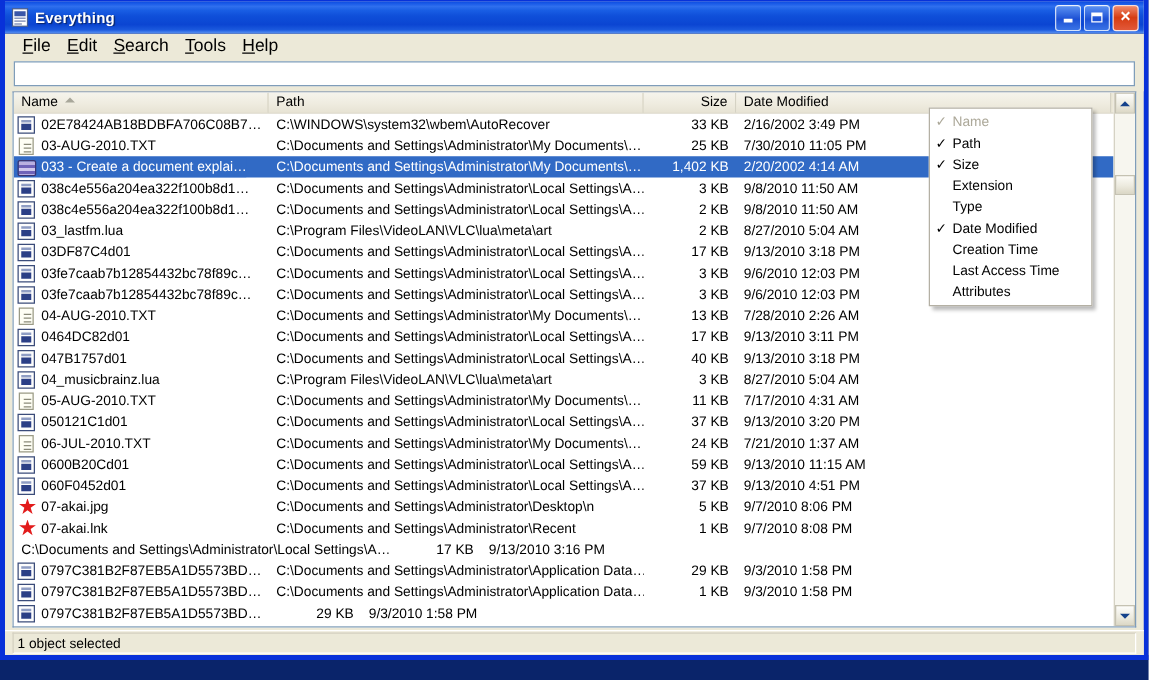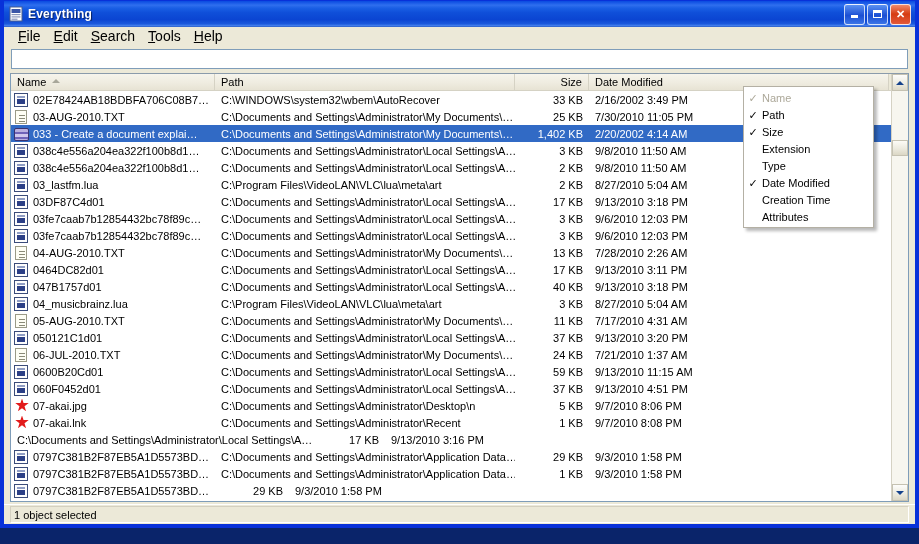--- a/index.html
+++ b/index.html
@@ -753,16 +753,20 @@
       <div class="ctxitem">
         <span class="chk">✓</span>
         <span>Date Modified</span>
       </div>
       <div class="ctxitem">
         <span class="chk"></span>
         <span>Creation Time</span>
       </div>
       <div class="ctxitem">
         <span class="chk"></span>
+        <span>Last Access Time</span>
+      </div>
+      <div class="ctxitem">
+        <span class="chk"></span>
         <span>Attributes</span>
       </div>
     </div>
 </div>
 
 </body></html>

